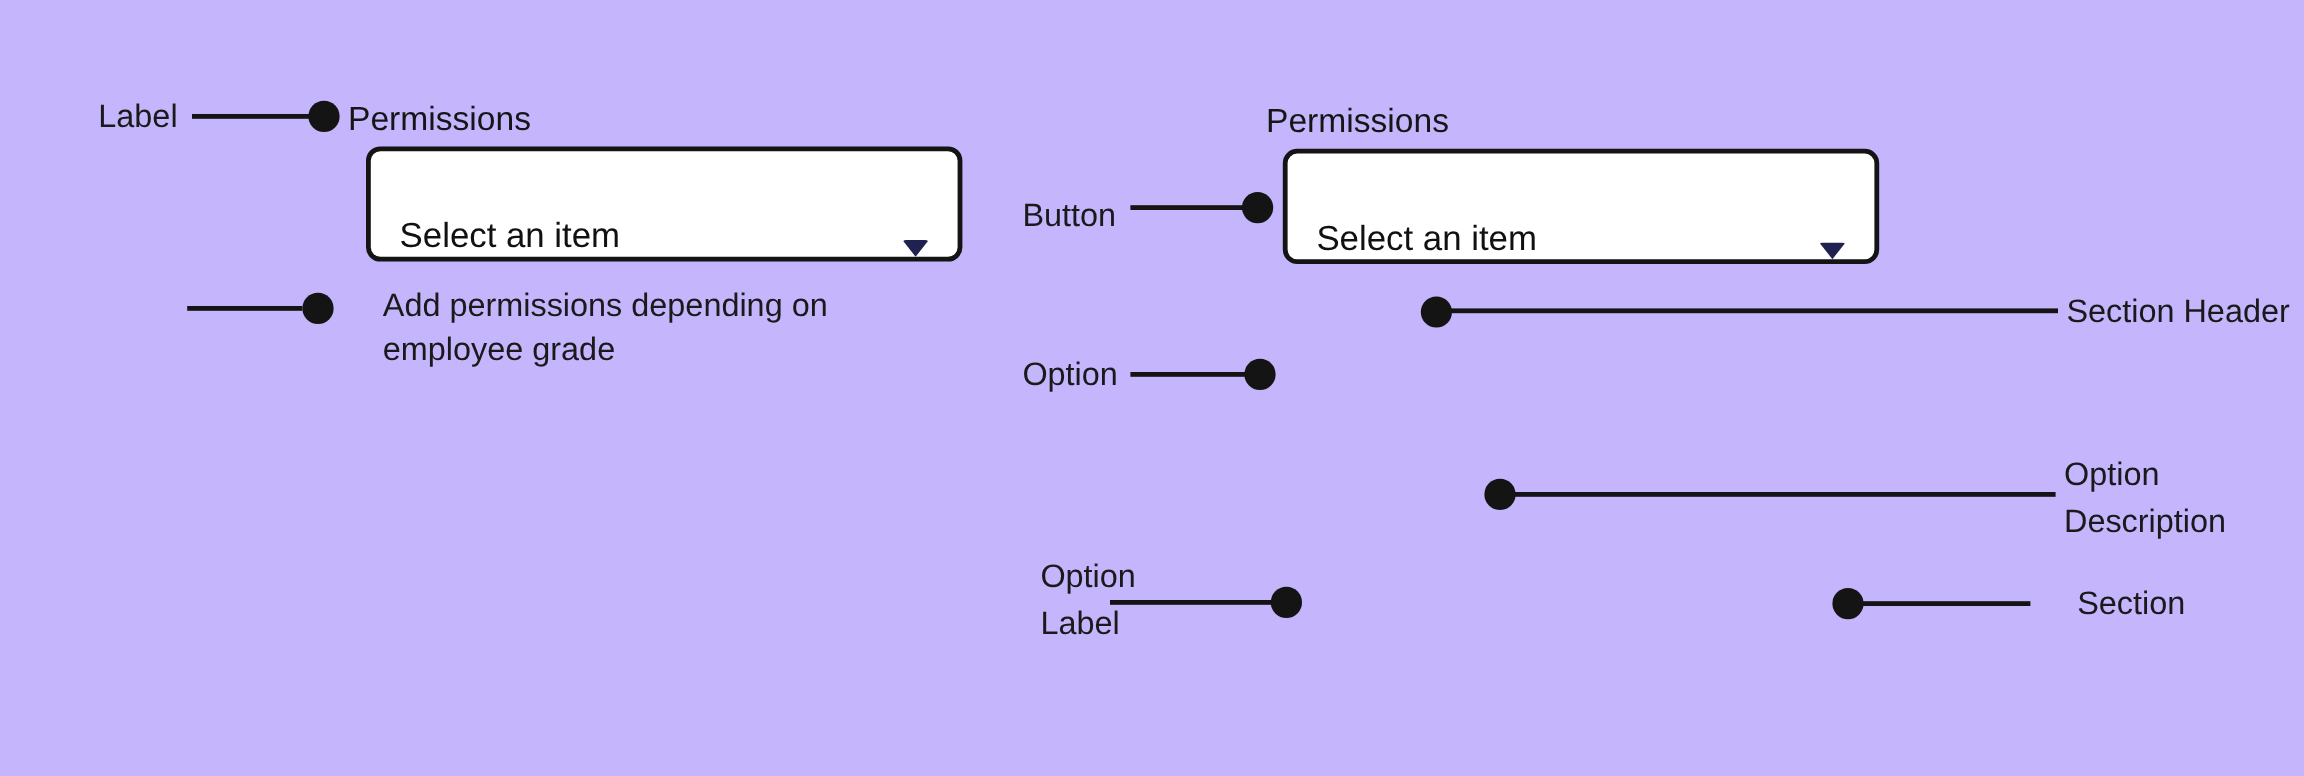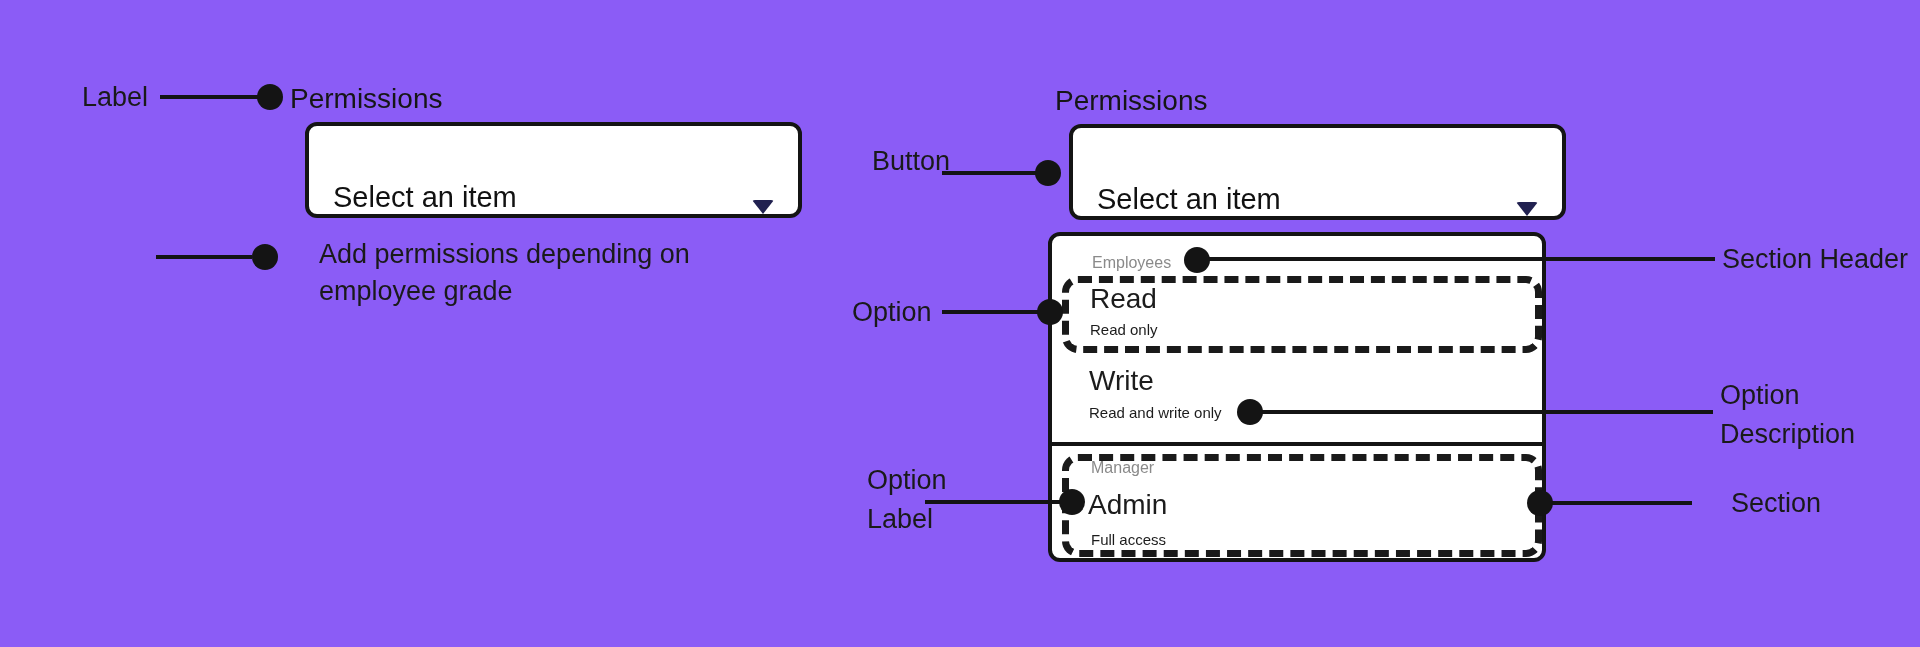--- a/index.html
+++ b/index.html
@@ -1,18 +1,18 @@
 <!DOCTYPE html>
 <html><head>
 <meta charset="utf-8">
 <style>
   * { margin:0; padding:0; box-sizing:border-box; }
   html,body { width:1920px; height:647px; }
   body { font-family:"Liberation Sans", sans-serif; background:#f6f7f9; overflow:hidden; }
-  #stage { position:relative; width:1920px; height:647px; background:#8b5cf6; }
+  #stage { position:relative; width:1920px; height:647px; background:#c4b5fd; }
 
   .ann-text { position:absolute; font-size:27px; line-height:32px; color:#1a1a1a; white-space:nowrap; }
   .ann-text.two-line { line-height:39px; }
   .ann-line { position:absolute; height:4px; background:#141414; z-index:6; }
   .ann-dot  { position:absolute; width:26px; height:26px; border-radius:50%; background:#141414; z-index:7; }
 
   .field-label { position:absolute; font-size:28px; color:#161616; white-space:nowrap;text-align:center; }
 
   .select-btn { position:absolute; width:497px; height:96px; background:#ffffff;
     border:4px solid #141414; border-radius:12px; display:flex; align-items:flex-end;
@@ -49,56 +49,29 @@
     <span class="caret"></span>
   </div>
 
   <div class="ann-line" style="left:156px; top:255px; width:96px;"></div>
   <div class="ann-dot" style="left:252px; top:244px;"></div>
 
   <div class="help-text">Add permissions depending on employee grade</div>
 
   <div class="field-label" style="left:1055px; top:85px;">Permissions</div>
 
-  <div class="ann-text" style="left:852px; top:145px;margin-left:20px;">Button</div>
+  <div class="ann-text" style="left:852px; top:163px;">Button</div>
   <div class="ann-line" style="left:942px; top:171px; width:96px;"></div>
   <div class="ann-dot" style="left:1035px; top:160px;"></div>
 
   <div class="select-btn" style="left:1049px; top:124px; width:497px; height:96px;">
     <span class="value">Select an item</span>
     <span class="caret"></span>
   </div>
 
-  <div class="panel">
-
-    <div class="sec-header" style="left:40px; top:18px;">Employees</div>
-
-    <div class="dashed-box" style="left:10px; top:40px; width:480px; height:77px;"></div>
-
-    <div class="option-row" style="top:45px; height:95px;">
-      <div class="opt-label" style="left:38px; top:2px;">Read</div>
-      <div class="opt-desc" style="left:38px; top:40px;">Read only</div>
-    </div>
-
-    <div class="option-row" style="top:127px; height:72px;">
-      <div class="opt-label" style="left:37px; top:2px;">Write</div>
-      <div class="opt-desc" style="left:37px; top:41px;">Read and write only</div>
-    </div>
-
-    <div class="panel-divider"></div>
-
-    <div class="dashed-box" style="left:10px; top:218px; width:480px; height:103px;"></div>
-
-    <div class="sec-header" style="left:39px; top:223px;">Manager</div>
-
-    <div class="option-row" style="top:253px; height:66px;">
-      <div class="opt-label" style="left:36px; top:0px;">Admin</div>
-      <div class="opt-desc" style="left:39px; top:42px;">Full access</div>
-    </div>
-  </div>
 
   <div class="ann-text" style="left:852px; top:296px;">Option</div>
   <div class="ann-line" style="left:942px; top:310px; width:98px;"></div>
   <div class="ann-dot" style="left:1037px; top:299px;"></div>
 
   <div class="ann-text two-line" style="left:867px; top:461px;">
     <div>Option</div>
     <div>Label</div>
   </div>
   <div class="ann-line" style="left:925px; top:500px; width:135px;"></div>

